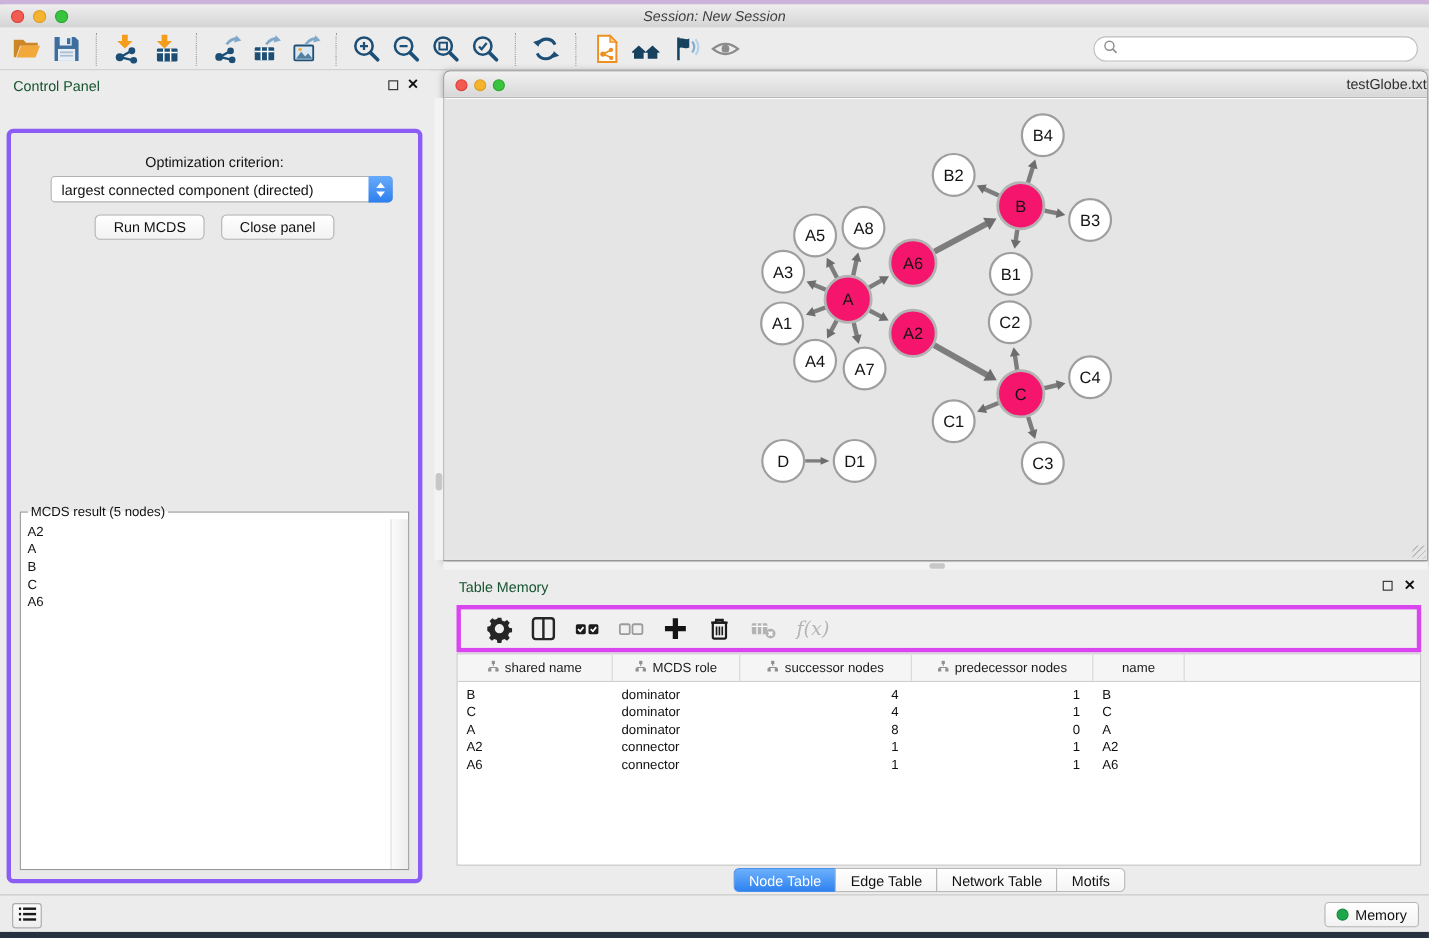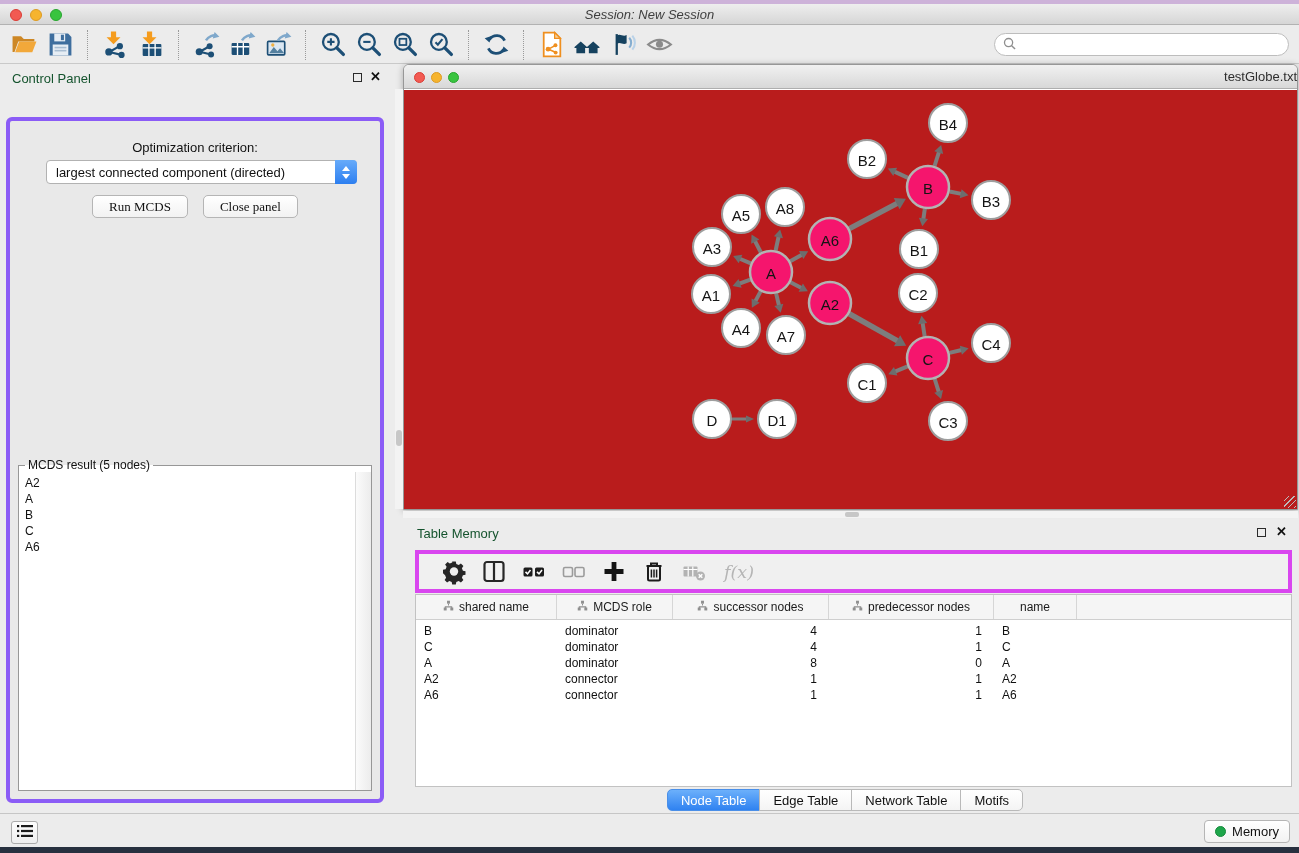--- a/index.html
+++ b/index.html
@@ -60,42 +60,42 @@
     background:#e9e9e9; border:4px solid #8b5cf6; border-radius:6px; }
   .opt-label { position:absolute; top:19px; width:100%; text-align:center; font-size:13px; color:#111; }
   .dropdown { position:absolute; left:36px; top:39px; width:311px; height:24px; background:#fff;
     border:1px solid #b2b2b2; border-radius:4px; display:flex; align-items:center; }
   .dd-text { flex:1; font-size:13px; color:#111; padding-left:9px; white-space:nowrap; overflow:hidden; }
   .dd-stepper { width:22px; height:24px; margin-right:-1px; border-radius:0 4px 4px 0;
     background:linear-gradient(#67abfa,#2d7ff0); display:flex; flex-direction:column; align-items:center; justify-content:center; gap:3px; }
   .dd-stepper i { width:0; height:0; border-left:4px solid transparent; border-right:4px solid transparent; display:block; }
   .dd-stepper i.up { border-bottom:5px solid #fff; }
   .dd-stepper i.dn { border-top:5px solid #fff; }
-  .btn-row { position:absolute; top:74px; width:100%; display:flex; justify-content:center; gap:15px;font-family:Liberation Serif, serif; }
+  .btn-row { position:absolute; top:74px; width:100%; display:flex; justify-content:center; gap:15px; }
   .mac-btn { height:23px; padding:0 16px; font-size:13px; color:#111; font-family:inherit;
     background:linear-gradient(#ffffff,#f2f2f2); border:1px solid #b5b5b5; border-radius:5px; cursor:default; }
 
   .result-group { position:absolute; left:8px; right:8px; top:337px; bottom:8px;
     border:1px solid #979797; background:#fff; }
   .result-group legend { font-size:12px; color:#111; margin-left:6px; padding:0 3px; }
   .result-list { position:absolute; left:0; top:0; right:16px; bottom:0; padding:3px 0 0 6px; overflow:hidden; }
   .result-item { font-size:12px; color:#111; height:16px; line-height:16px; }
   .list-scrollbar { position:absolute; top:0; right:0; bottom:0; width:16px;
     background:linear-gradient(to right,#fbfbfb,#ececec); border-left:1px solid #dcdcdc; }
 
   
   .net-window { position:absolute; left:403px; top:64px; width:895px; height:446px;
     background:#fff; border:1px solid #979797; border-radius:6px 6px 0 0;
     box-shadow:0 1px 7px rgba(0,0,0,.28); }
   .net-titlebar { position:relative; height:24px; background:linear-gradient(#f1f1f1,#d8d8d8);
     border-bottom:1px solid #aeaeae; border-radius:5px 5px 0 0; }
   .net-titlebar .lights { left:10px; top:7px; gap:6px; }
   .net-titlebar .light { width:11px; height:11px; }
   .net-title { text-align:right; line-height:24px; font-size:13px; color:#2e2e2e; }
-  .net-canvas { position:absolute; left:0; top:25px; right:0; bottom:0; background:#b91c1c; overflow:hidden; }
+  .net-canvas { position:absolute; left:0; top:25px; right:0; bottom:0; background:#e5e5e5; overflow:hidden; }
   .resize-grip { position:absolute; right:1px; bottom:1px; width:12px; height:12px;
     background:repeating-linear-gradient(135deg, transparent 0 3px, #bbb 3px 4px); }
   .net-vscroll { position:absolute; left:395px; top:89px; width:8px; height:420px; background:#f3f3f3; }
   .net-vscroll i { position:absolute; left:1px; top:341px; width:6px; height:16px; background:#c7c7c7; border-radius:3px; display:block; }
   .net-hscroll { position:absolute; left:403px; top:511px; width:895px; height:7px; background:#f3f3f3; }
   .net-hscroll i { position:absolute; left:442px; top:1px; width:14px; height:5px; background:#c7c7c7; border-radius:2px; display:block; }
 
   
   .table-panel { position:absolute; left:391px; top:520px; width:908px; height:293px; background:#ececec; }
   .tp-titlebar { position:relative; height:28px; }

